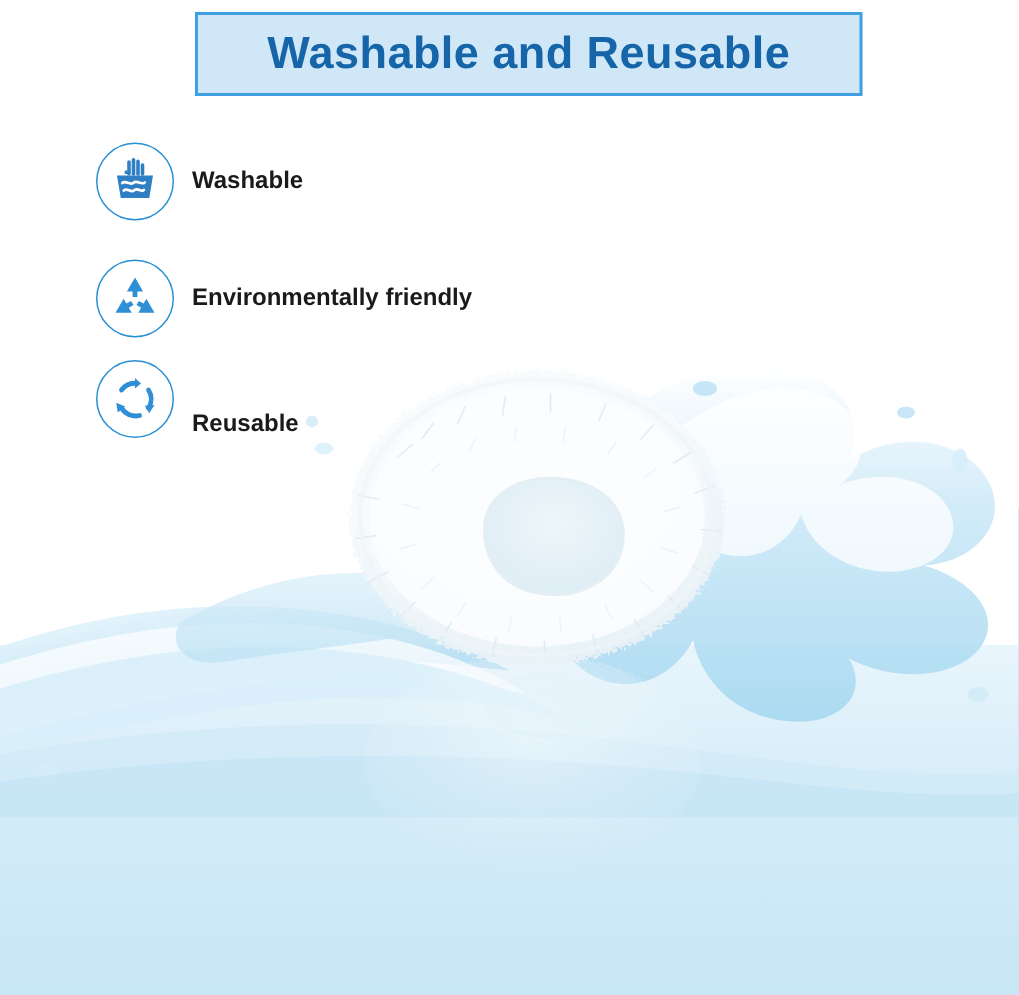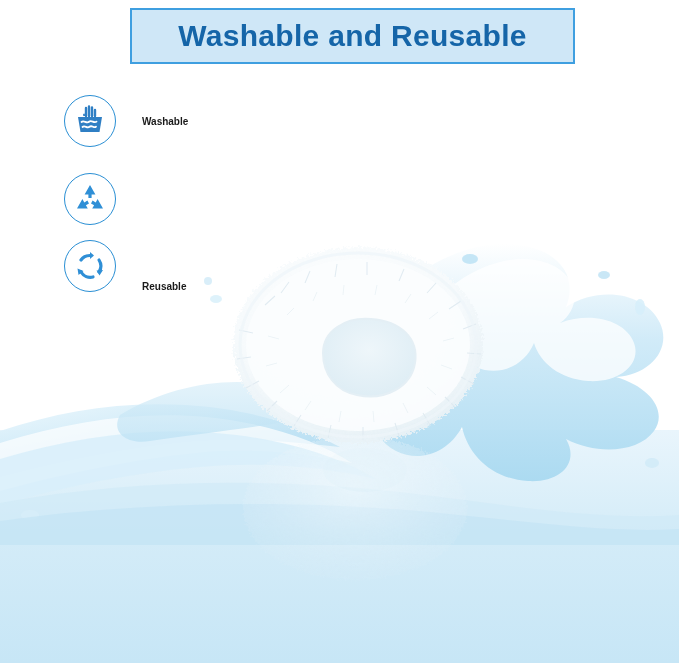--- a/index.html
+++ b/index.html
@@ -73,22 +73,22 @@
     border-radius: 50%;
     border: 1.5px solid #2a8fd4;
     background: #ffffff;
     display: flex;
     align-items: center;
     justify-content: center;
     box-sizing: border-box;
     flex: 0 0 auto;
   }
   .feature-label {
-    margin-left: 26px;
-    font-size: 10px;
+    margin-left: 12px;
+    font-size: 16px;
     font-weight: bold;
     color: #1a1a1a;
     white-space: nowrap;
   }
   #feature-0 { left: 64px; top: 95px; }
   #feature-1 { left: 64px; top: 173px; }
   #feature-2 { left: 64px; top: 240px; align-items: flex-end; }
 
   
   .splash {
@@ -259,20 +259,21 @@
         <g fill="#2f8fd6">
 
           <path d="M17 3 L22.4 12.4 L18.6 12.4 L18.6 16 L15.4 16 L15.4 12.4 L11.6 12.4 Z"></path>
 
           <path d="M4 26.5 L9.4 17.1 L11.3 20.4 L14.4 18.6 L16 21.4 L12.9 23.2 L14.8 26.5 Z"></path>
 
           <path d="M30 26.5 L19.2 26.5 L21.1 23.2 L18 21.4 L19.6 18.6 L22.7 20.4 L24.6 17.1 Z"></path>
         </g>
       </svg>
     </div>
+    <span class="feature-label">Environmentally friendly</span>
   </div>
 
   <div class="feature" id="feature-2">
     <div class="feature-icon">
       <svg width="34" height="34" viewBox="0 0 34 34" xmlns="http://www.w3.org/2000/svg">
         <g fill="none" stroke="#2f8fd6" stroke-width="3.2" stroke-linecap="round">
           <path d="M8 11 A11 11 0 0 1 17 6.5"></path>
           <path d="M26 11 A11 11 0 0 1 26 23"></path>
           <path d="M20 28 A11 11 0 0 1 8 23"></path>
         </g>

